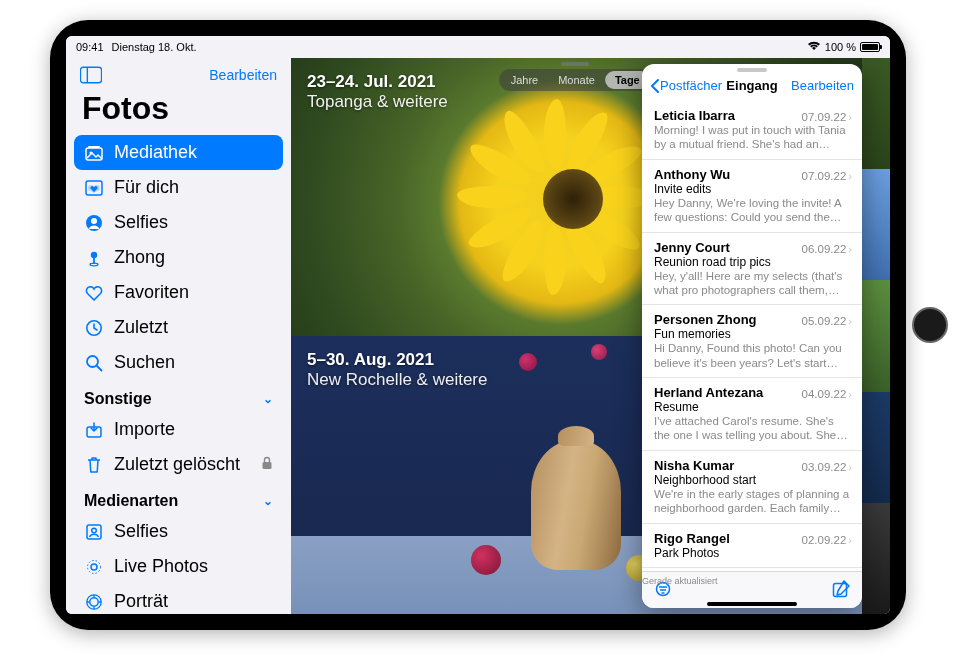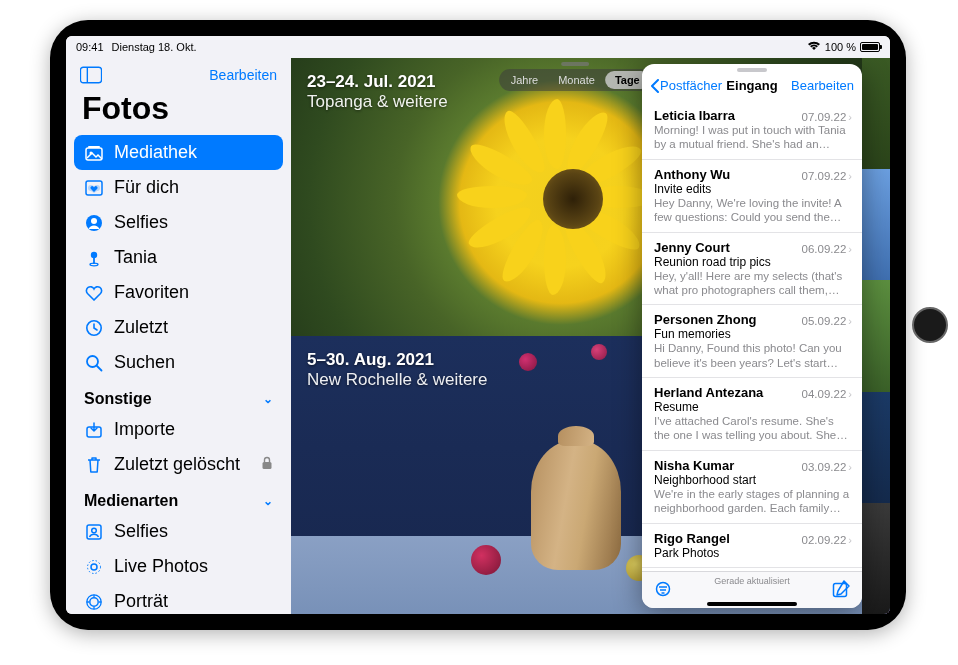--- a/index.html
+++ b/index.html
@@ -224,21 +224,21 @@
     display: -webkit-box; -webkit-line-clamp: 2; -webkit-box-orient: vertical;
     overflow: hidden;
   }
   .mail-toolbar {
     border-top: 0.5px solid #d8d8dc;
     padding: 6px 10px 8px 10px;
     display: flex; align-items: center; justify-content: space-between;
     background: #f8f8fa;
     position: relative;
   }
-  .mail-status { font-size: 9px; color: #8a8a8e; position: absolute; left: 0; right: 0; text-align: center; top: 4px;}
+  .mail-status { font-size: 9px; color: #8a8a8e; position: absolute; left: 0; right: 0; text-align: left; top: 4px;}
   .toolbar-icon { color: #007aff; width: 22px; height: 22px; display:flex; align-items:center; justify-content:center; }
   .home-indicator { width: 90px; height: 4px; background: #000; border-radius: 2px; margin: 0 auto; position: absolute; bottom: 2px; left: 50%; transform: translateX(-50%);}
 </style>
 </head>
 <body>
 
 <div class="ipad-frame">
   <div class="home-button"></div>
   <div class="screen">
 
@@ -307,21 +307,21 @@
               <span>Selfies</span>
             </div>
             <div class="side-item">
               <span class="side-icon">
                 <svg width="18" height="18" viewBox="0 0 18 18">
                   <circle cx="9" cy="6" r="3.2" fill="#007aff"></circle>
                   <line x1="9" y1="9" x2="9" y2="15" stroke="#007aff" stroke-width="1.8"></line>
                   <ellipse cx="9" cy="15.5" rx="4" ry="1.3" fill="none" stroke="#007aff" stroke-width="1.3"></ellipse>
                 </svg>
               </span>
-              <span>Tania</span>
+              <span>Zhong</span>
             </div>
             <div class="side-item">
               <span class="side-icon">
                 <svg width="18" height="16" viewBox="0 0 18 16">
                   <path d="M9 15 L2.5 8.5 A4 4 0 1 1 9 4 A4 4 0 1 1 15.5 8.5 Z" fill="none" stroke="#007aff" stroke-width="1.6"></path>
                 </svg>
               </span>
               <span>Favoriten</span>
             </div>
             <div class="side-item">

